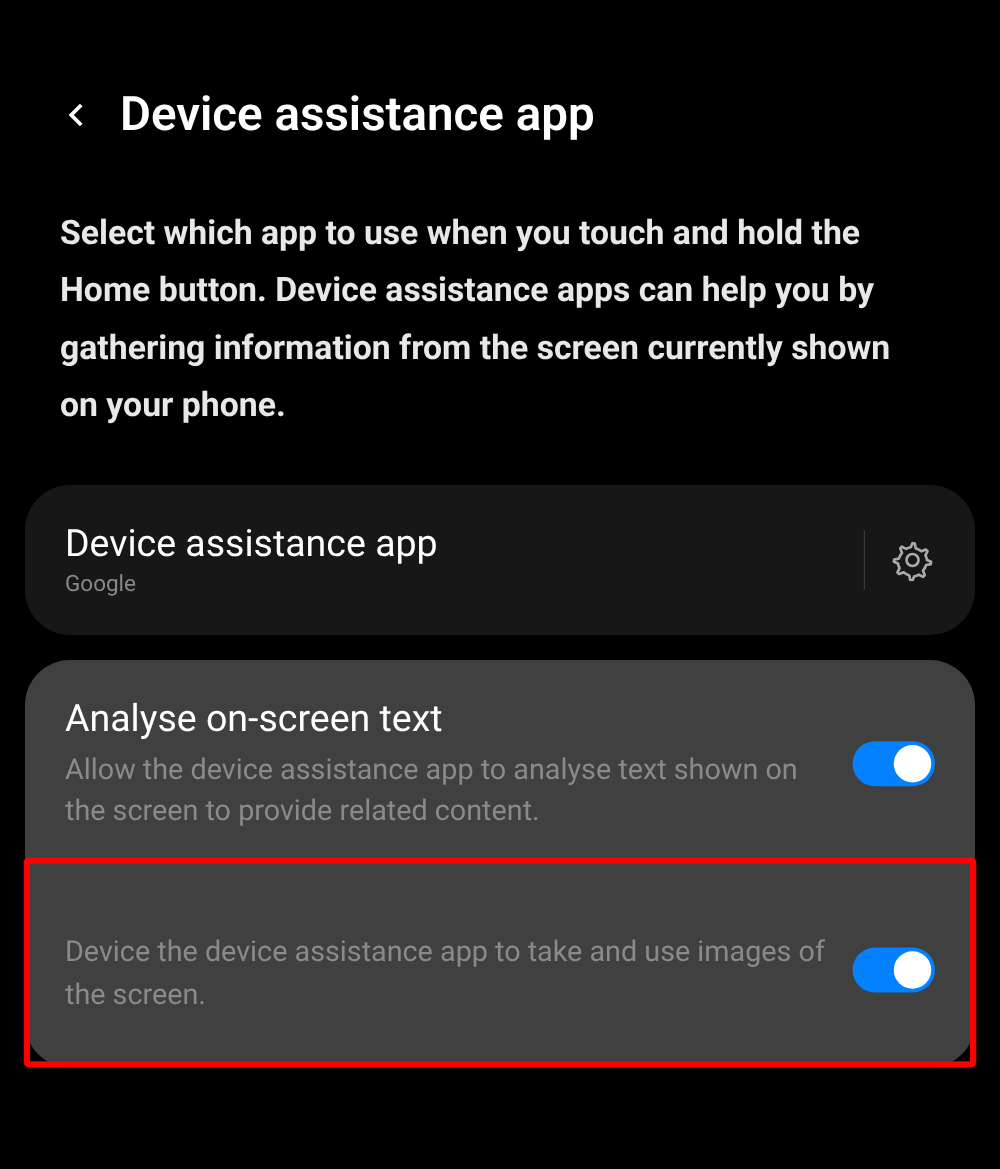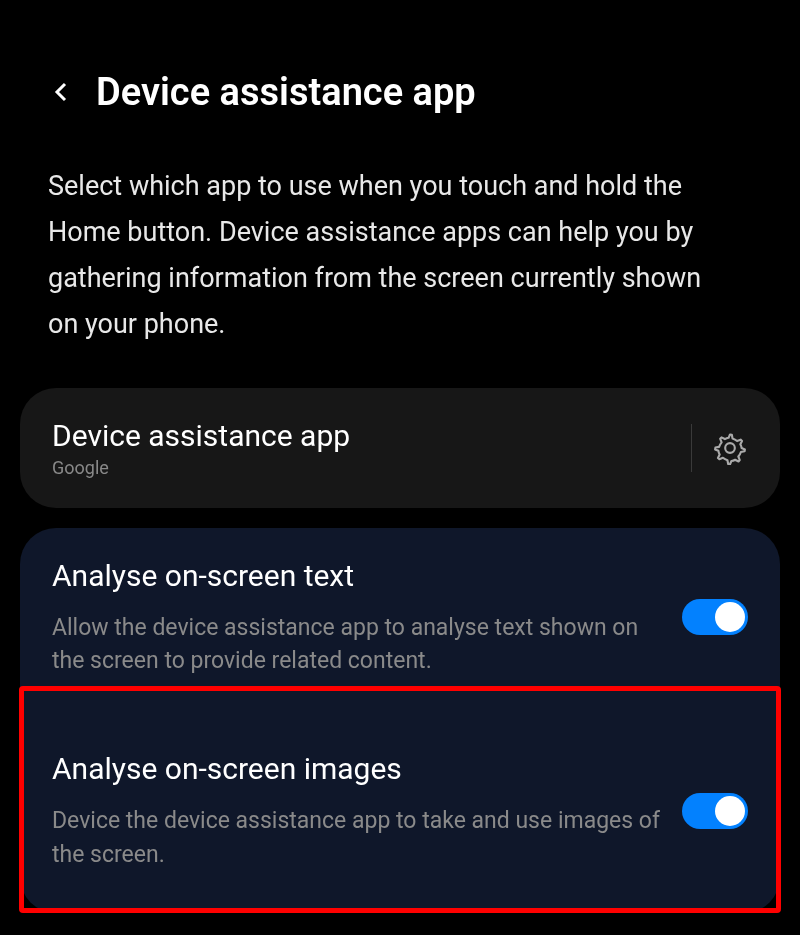--- a/index.html
+++ b/index.html
@@ -38,21 +38,21 @@
     .page-title {
       font-size: 38px;
       font-weight: 600;
       color: #ffffff;
     }
     .description {
       padding: 20px 64px 40px 48px;
       font-size: 27px;
       line-height: 1.7;
       color: #e8e8e8;
-      font-weight: 400;
+      font-weight: 700;
     }
     .card {
       background: #171717;
       border-radius: 36px;
       margin: 0 20px 20px 20px;
       padding: 0;
       overflow: hidden;
     }
     .card-item {
       display: flex;
@@ -70,21 +70,21 @@
       margin-bottom: 4px;
     }
     .card-item-subtitle {
       font-size: 18px;
       color: #888888;
     }
     .card-item-desc {
       font-size: 23px;
       color: #8a8a8a;
       line-height: 1.45;
-      margin-top: 18px;
+      margin-top: 6px;
     }
     .divider-line {
       width: 1px;
       height: 48px;
       background: #3a3a3a;
       margin: 0 20px 0 0;
     }
     .gear-icon {
       width: 36px;
       height: 36px;
@@ -124,21 +124,21 @@
     .card-with-toggle .card-item-content {
       padding-right: 20px;
     }
     .highlight-box {
       position: absolute;
       border: 5px solid #ff0000;
       border-radius: 4px;
       pointer-events: none;
     }
     .card-group {
-      background: #0f172a;
+      background: #404040;
       border-radius: 36px;
       margin: 0 20px 20px 20px;
       overflow: hidden;
     }
   </style>
 </head>
 <body>
 
 <div class="header">
   <div class="back-icon">
@@ -173,21 +173,20 @@
       <div class="card-item-content">
         <div class="card-item-title">Analyse on-screen text</div>
         <div class="card-item-desc">Allow the device assistance app to analyse text shown on the screen to provide related content.</div>
       </div>
       <div class="toggle">
         <div class="toggle-knob"></div>
       </div>
     </div>
     <div class="card-with-toggle" style="padding-top: 42px; padding-bottom: 42px;">
       <div class="card-item-content">
-        <div class="card-item-title">Analyse on-screen images</div>
         <div class="card-item-desc">Device the device assistance app to take and use images of the screen.</div>
       </div>
       <div class="toggle">
         <div class="toggle-knob"></div>
       </div>
     </div>
   </div>
   <div class="highlight-box" style="left: 19px; right: 19px; top: 158px; bottom: 0px;"></div>
 </div>
 

